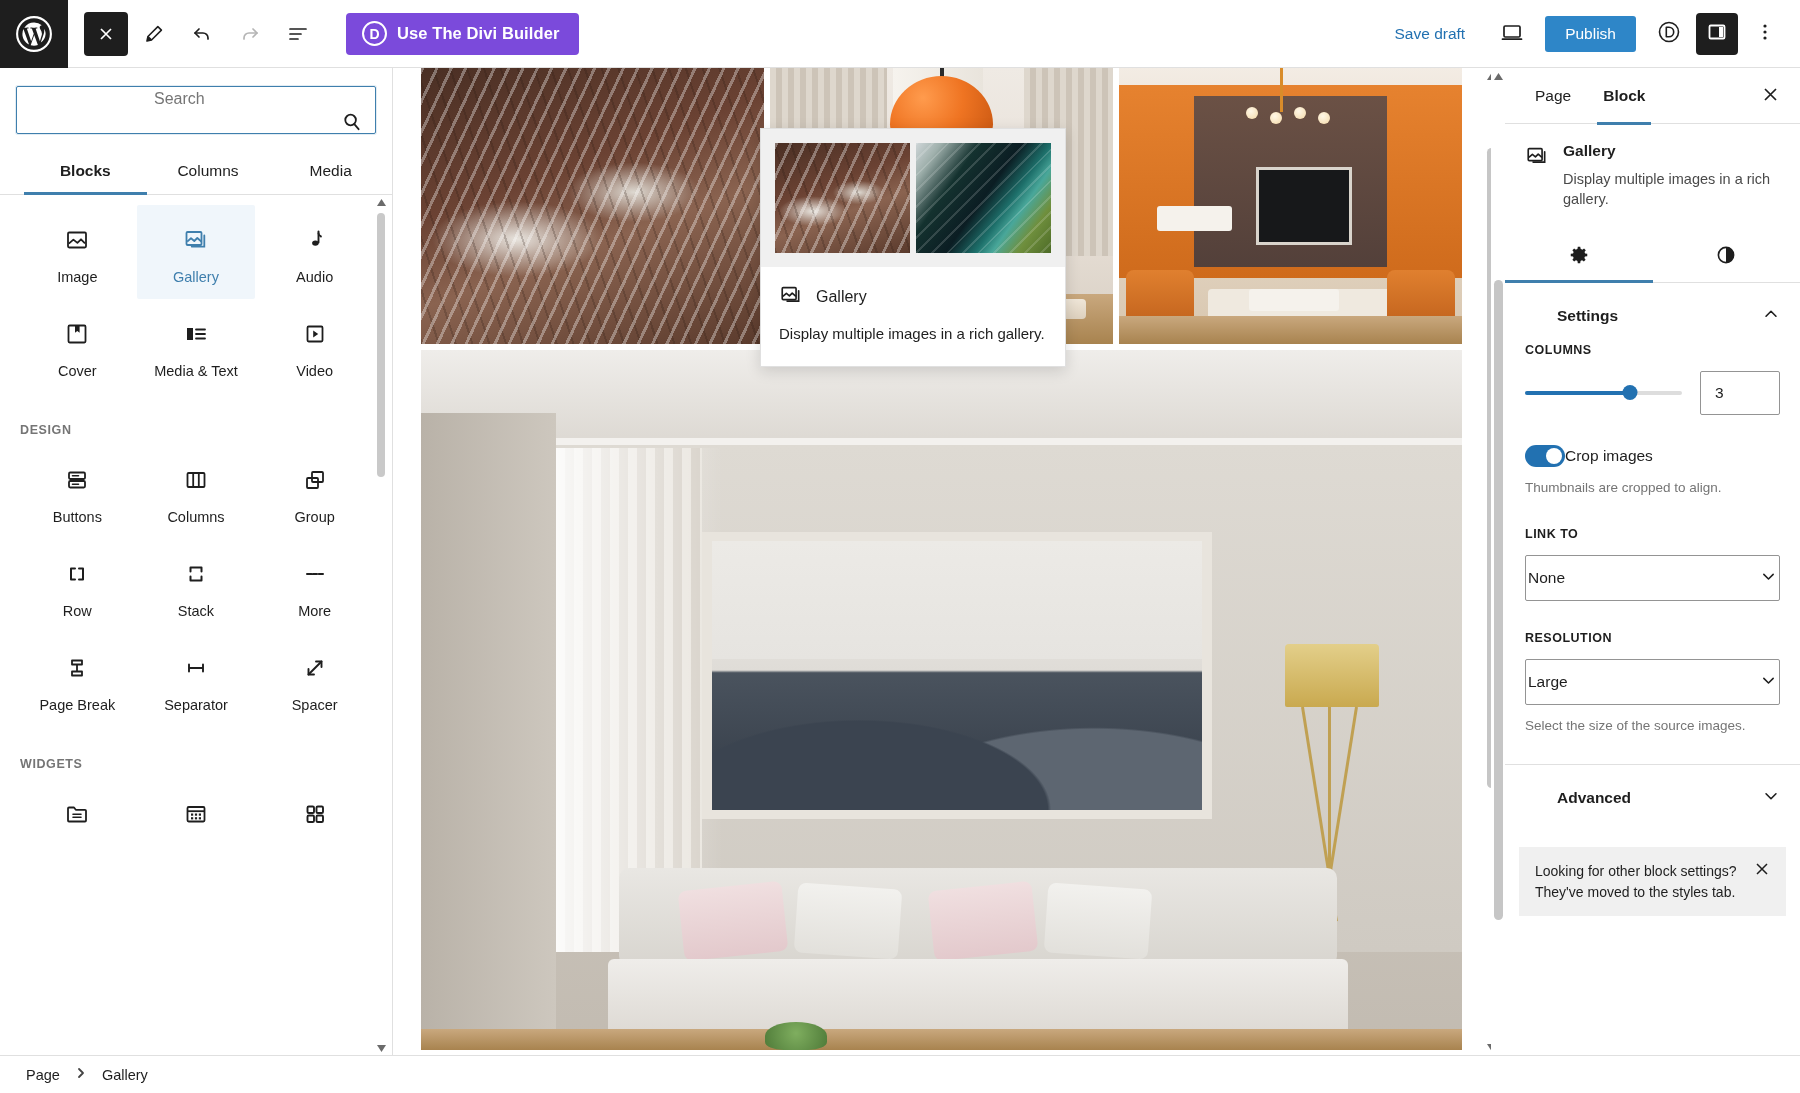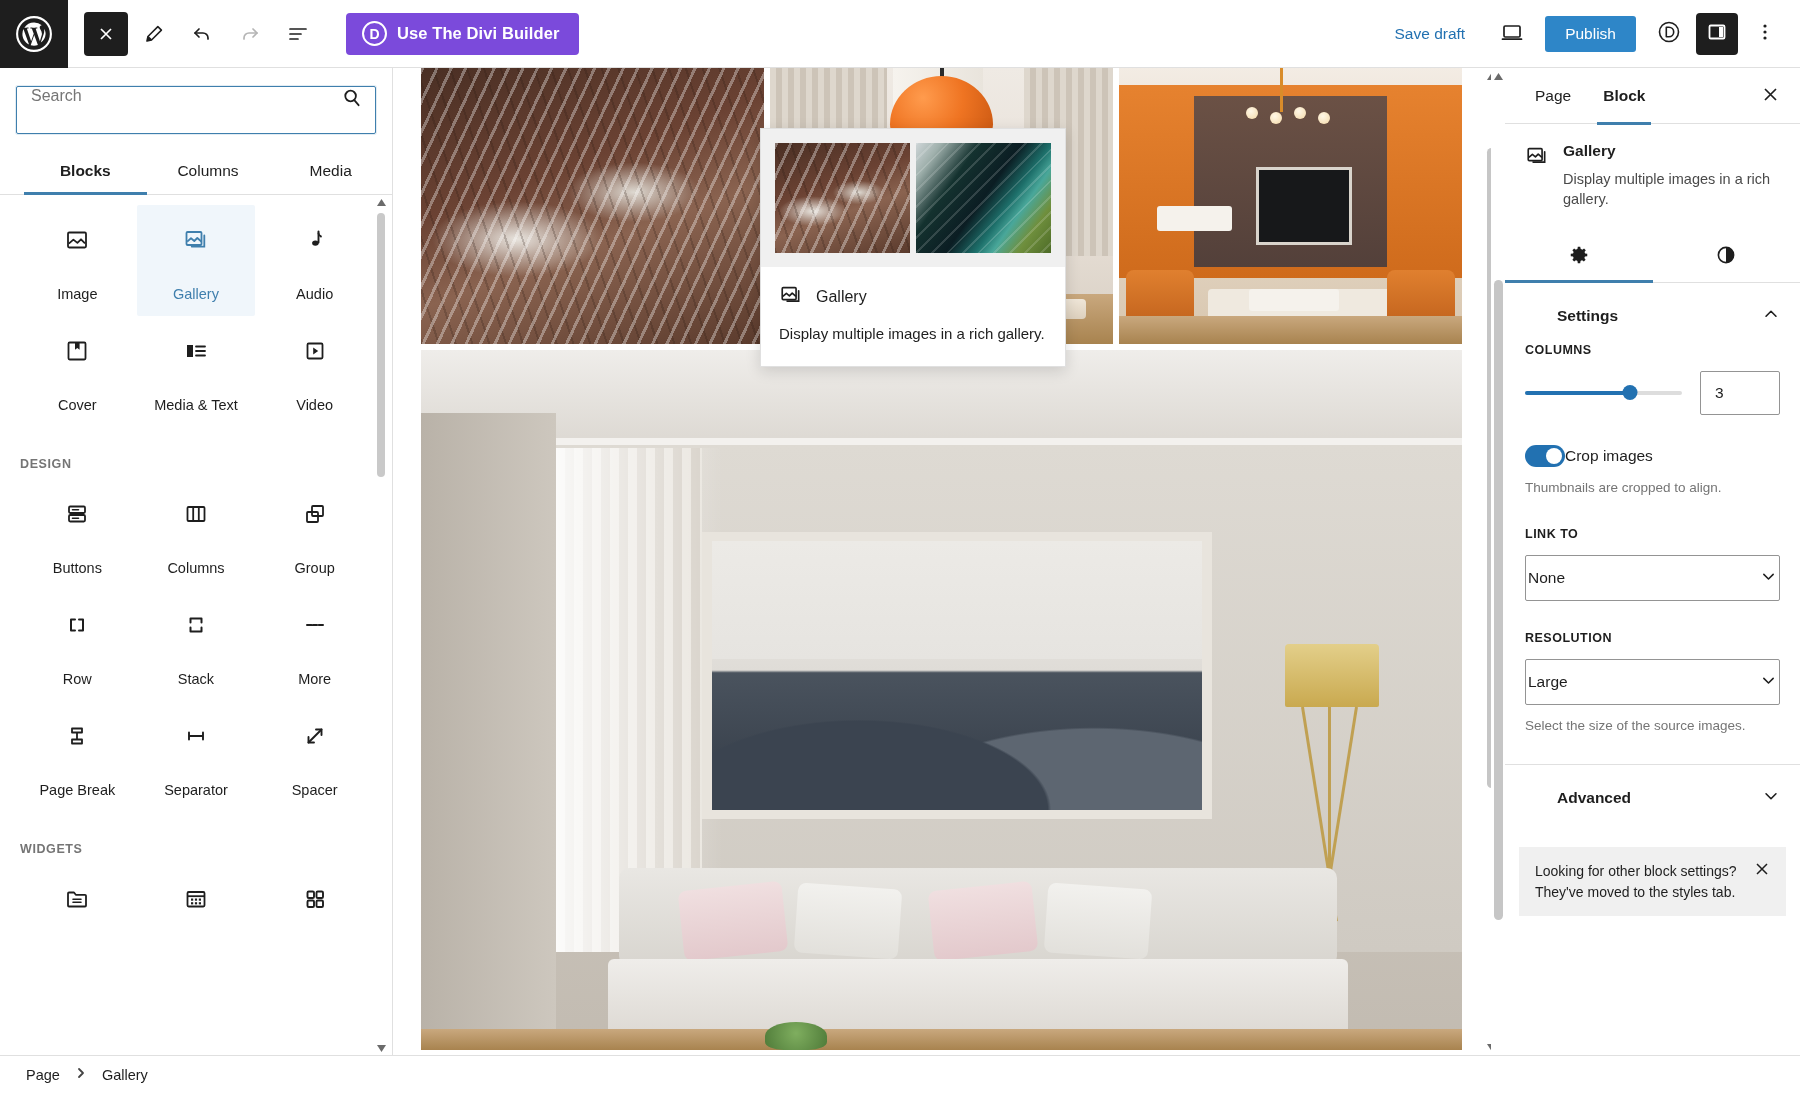--- a/index.html
+++ b/index.html
@@ -57,21 +57,21 @@
   .body-row { flex: 1; display: flex; min-height: 0; position: relative; }
 
   
   .inserter {
     width: 393px; min-width: 393px; background: #fff; border-right: 1px solid #e0e0e0;
     display: flex; flex-direction: column; position: relative; z-index: 40;
   }
   .search-wrap { padding: 18px 16px 0 16px; }
   .search-box {
     position: relative; height: 48px; border: 1.5px solid #3f7fad; border-radius: 2px;
-    display: flex; align-items: flex-start; box-shadow: 0 0 0 1px rgba(63,127,173,.15);
+    display: flex; align-items: flex-end; box-shadow: 0 0 0 1px rgba(63,127,173,.15); flex-direction: column;
   }
   .search-box input {
     flex: 1; border: none; outline: none; font-size: 16px; padding: 0 14px;
     background: transparent; color: #1e1e1e; font-family: "Liberation Sans", sans-serif;
   }
   .search-box input::placeholder { color: #757575; }
   .search-box .s-ico { padding-right: 12px; display: flex; color: #1e1e1e; }
   .ins-tabs { display: flex; border-bottom: 1px solid #e0e0e0; margin-top: 12px; padding-left: 24px; }
   .ins-tab {
     flex: 1; text-align: center; padding: 16px 0 14px; font-size: 15.5px; color: #1e1e1e;
@@ -90,21 +90,21 @@
   }
   .blk-grid { display: grid; grid-template-columns: repeat(3, 1fr); }
   .blk-item {
     display: flex; flex-direction: column; align-items: center; justify-content: flex-start;
     padding: 18px 4px 14px; cursor: pointer; border-radius: 2px; background: transparent;
     border: none; font-family: "Liberation Sans", sans-serif;
   }
   .blk-item.selected { background: #f0f6fb; }
   .blk-item .bi { height: 34px; display: flex; align-items: center; justify-content: center; color: #1e1e1e; }
   .blk-item.selected .bi { color: #3f7fad; }
-  .blk-item .bl { margin-top: 29px; font-size: 14.5px; color: #1e1e1e; text-align: center; }
+  .blk-item .bl { margin-top: 12px; font-size: 14.5px; color: #1e1e1e; text-align: center; }
   .blk-item.selected .bl { color: #3f7fad; }
   
   .ins-sb {
     position: absolute; right: 4px; top: 0; width: 14px; bottom: 0; z-index: 5;
   }
   .ins-sb .arrow { width: 14px; height: 14px; display: flex; align-items: center; justify-content: center; color: #6b6b6b; }
   .ins-sb .arrow.bot { position: absolute; bottom: 0; }
   .ins-sb .track { position: absolute; top: 16px; bottom: 16px; left: 3px; width: 8px; background: #fff; }
   .ins-sb .thumb { position: absolute; top: 18px; left: 3px; width: 8px; height: 264px; background: #c9c9c9; border-radius: 4px; }
 

